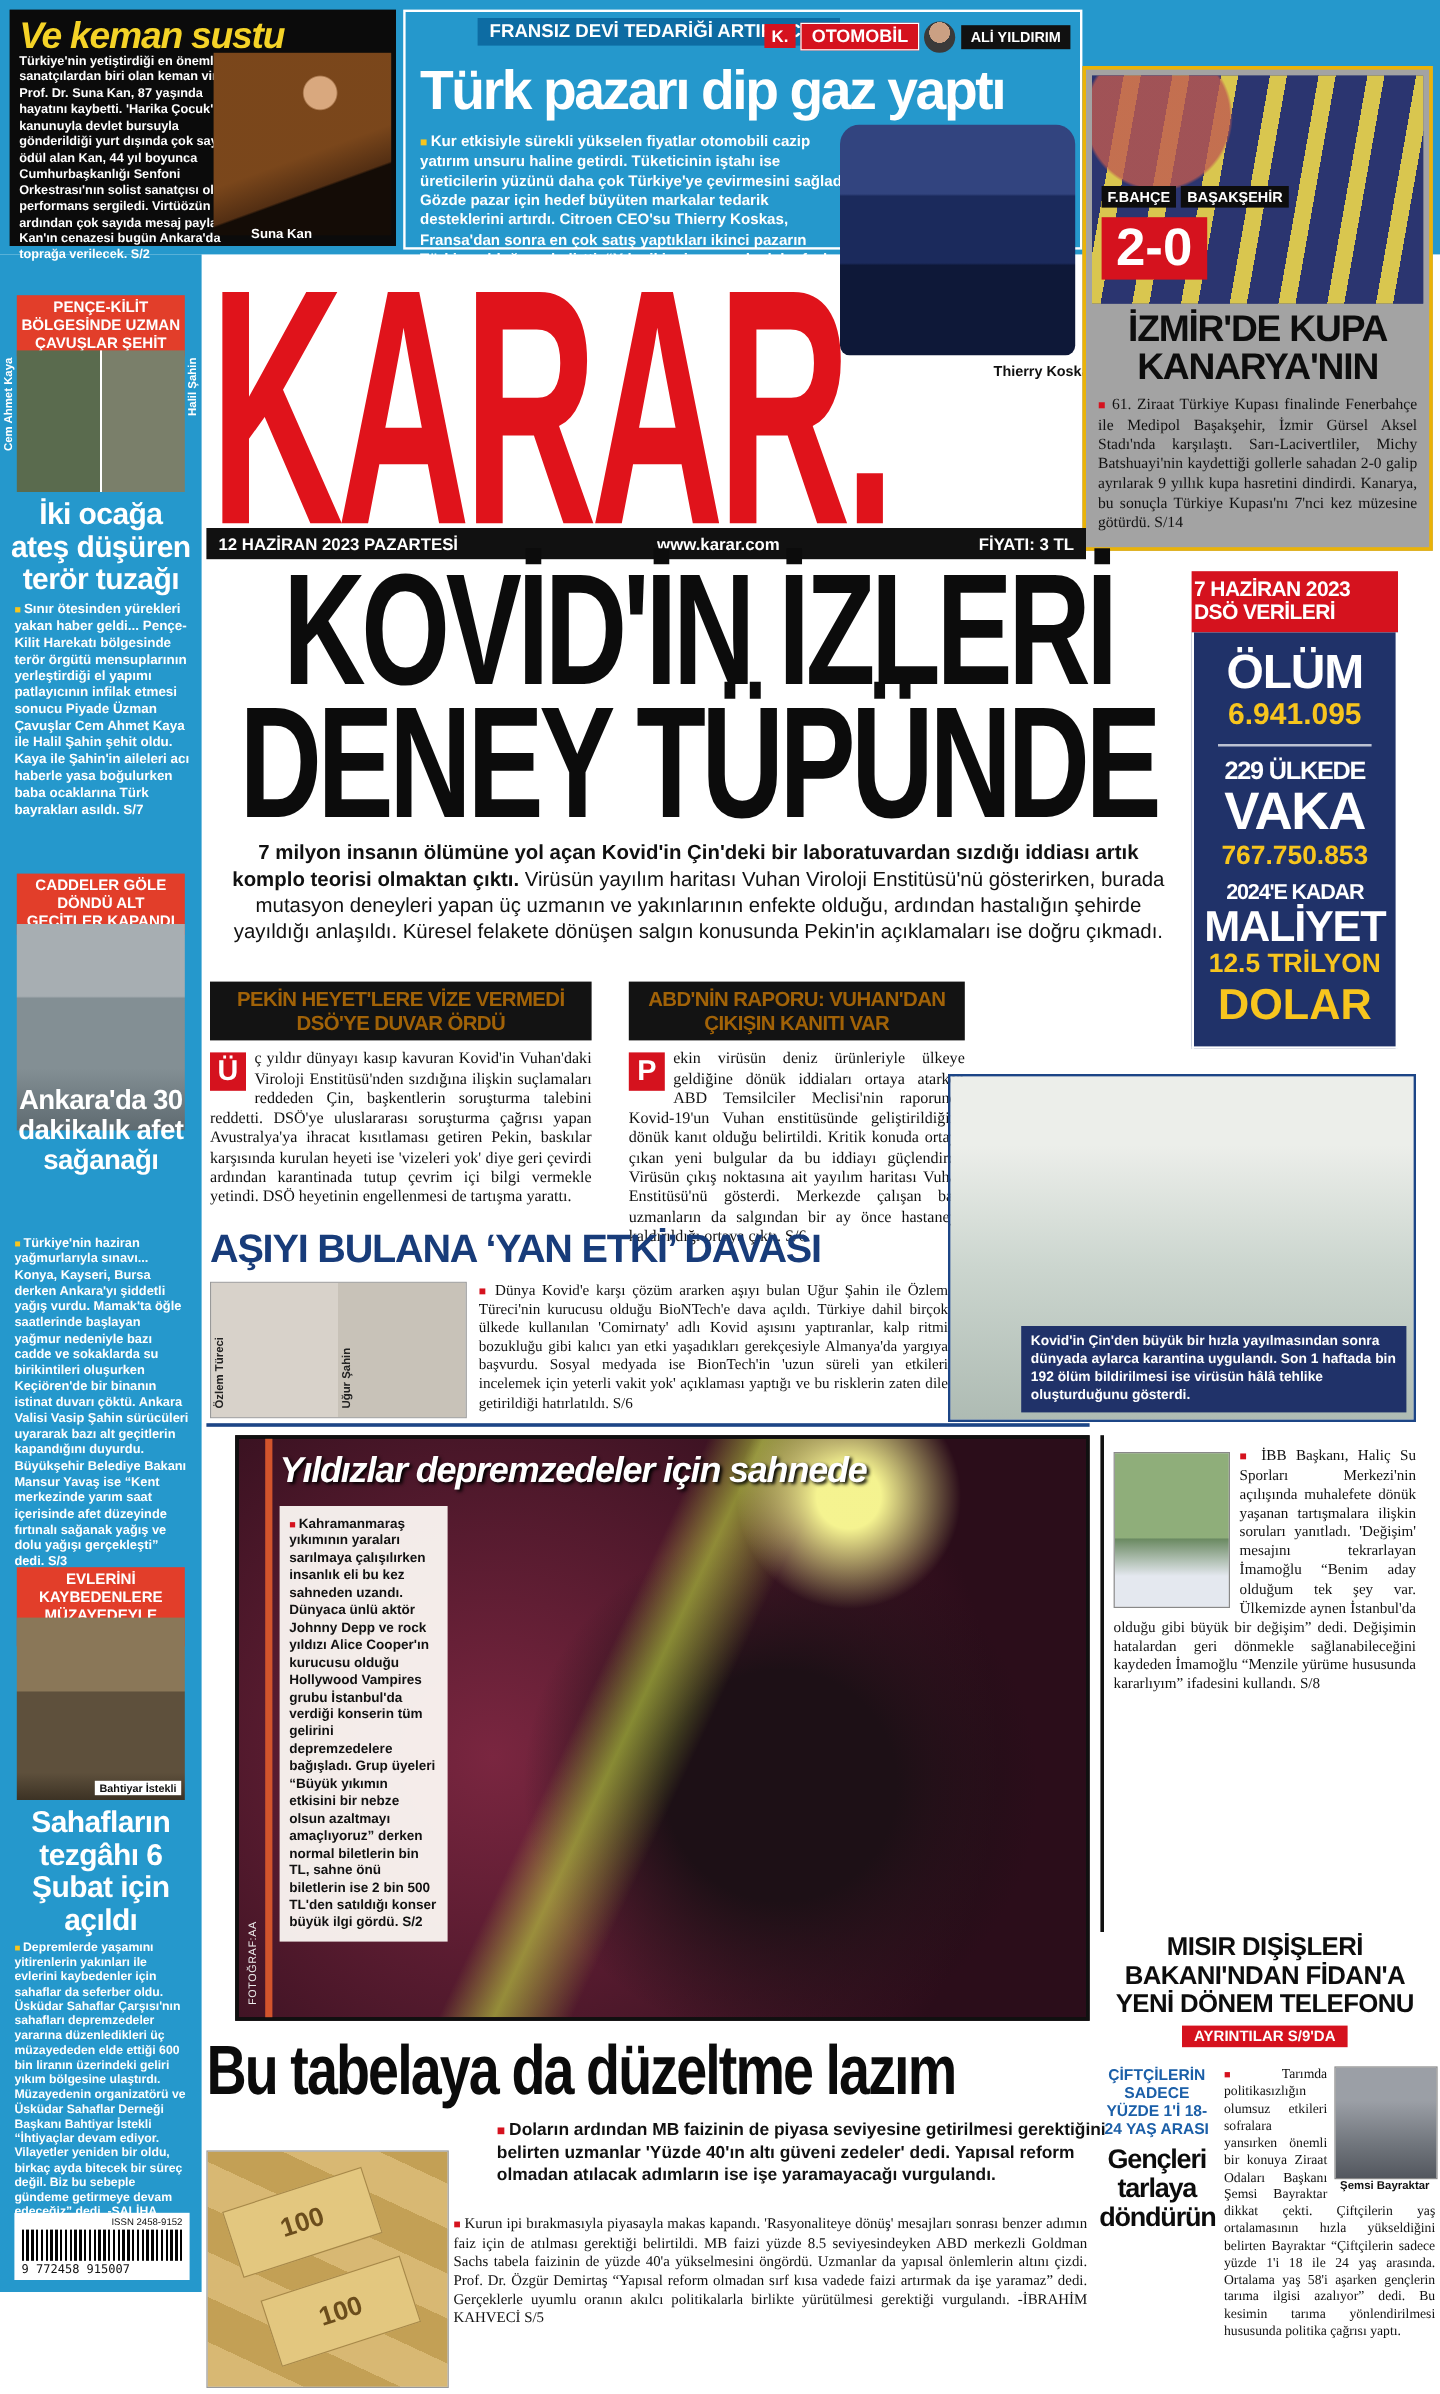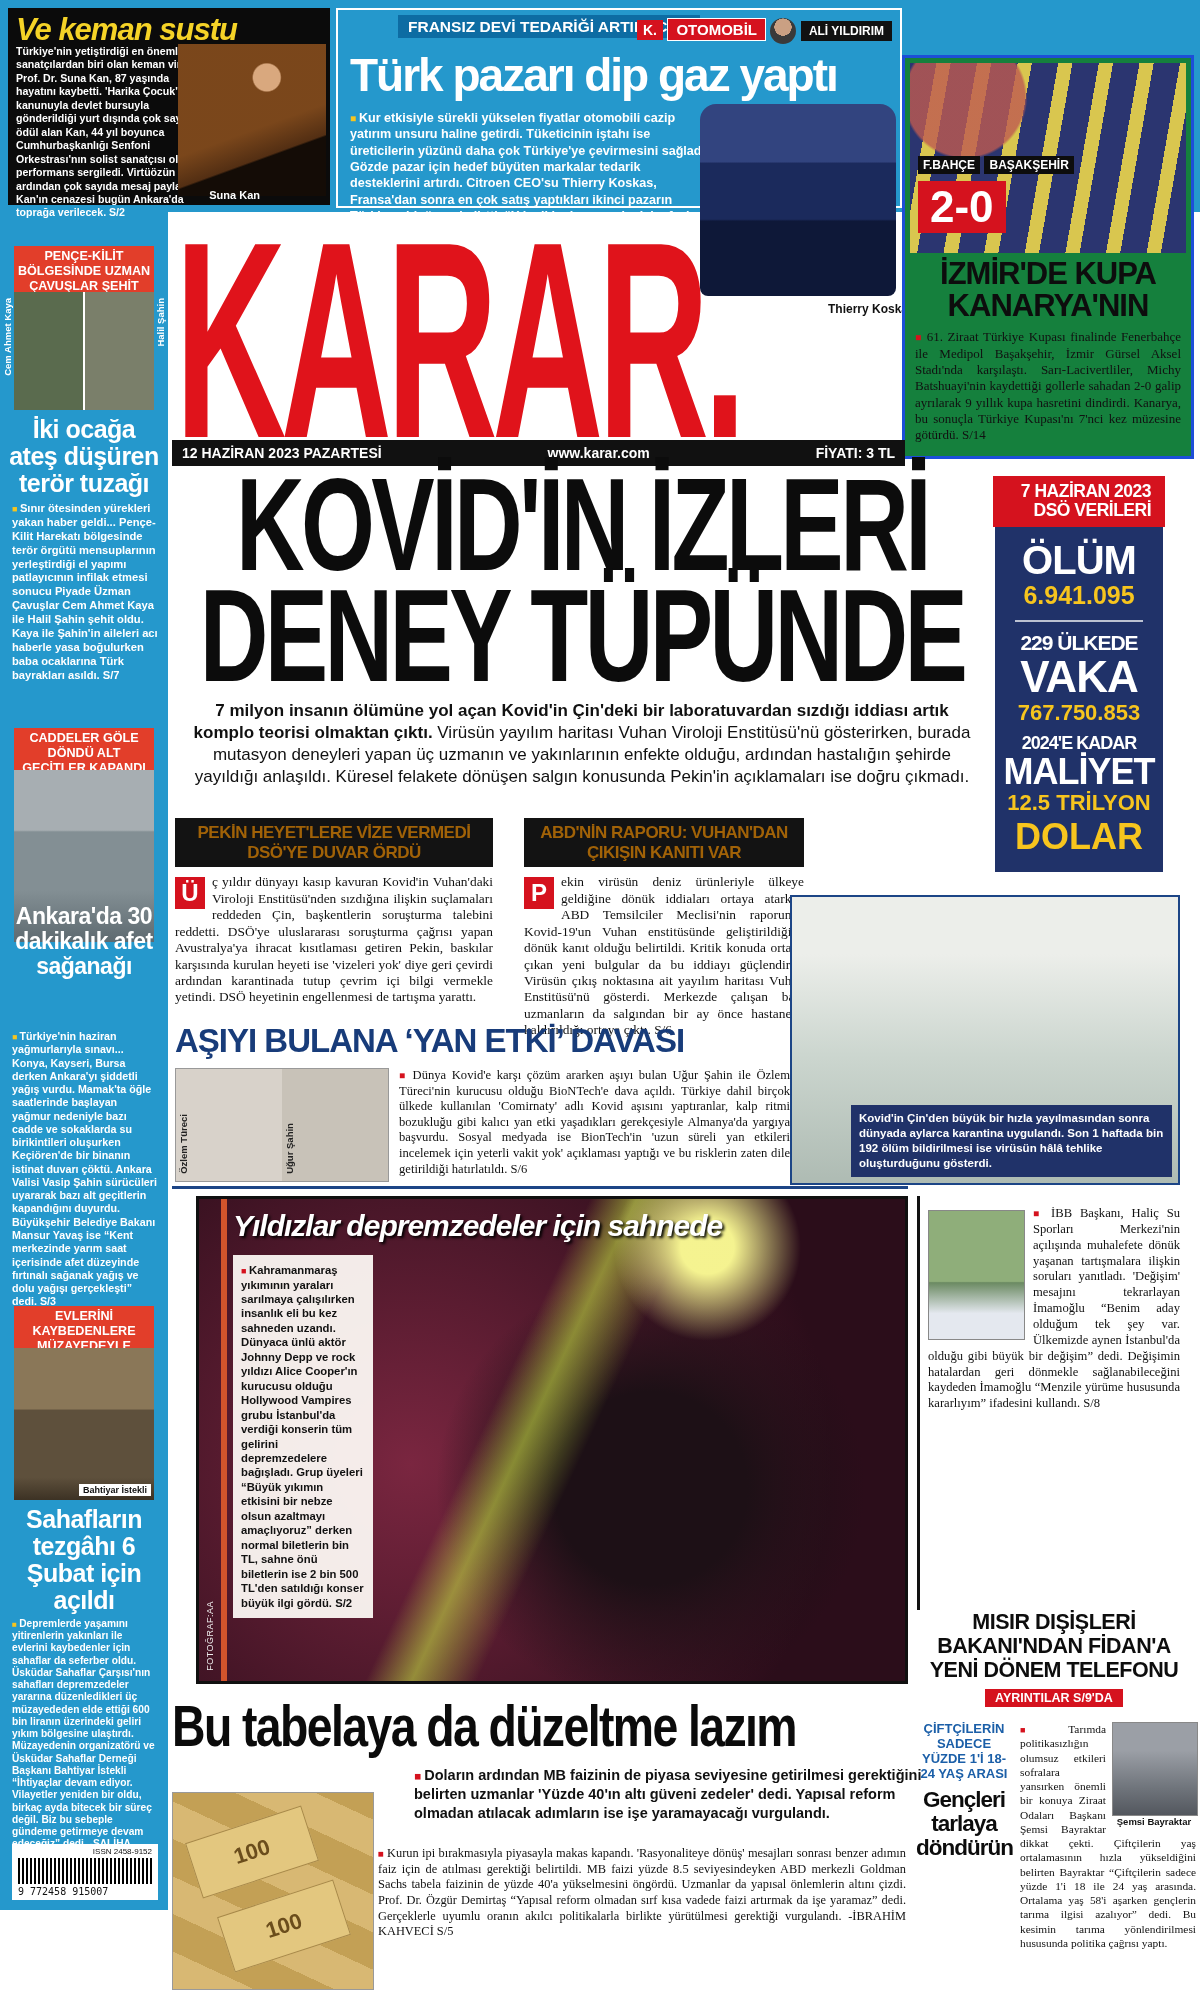--- a/index.html
+++ b/index.html
@@ -25,41 +25,41 @@
      #15100a;}
   .oto{background:#2598cc;border:2px solid #fff;}
   .oto-kicker{background:#0d6ca3;color:#fff;font-weight:bold;font-size:15.5px;padding:3px 10px;}
   .oto-h{color:#fff;font-weight:bold;font-size:46px;letter-spacing:-2px;line-height:1;}
   .oto-b{color:#fff;font-size:12.6px;font-weight:bold;line-height:1.3;width:362px;}
   .logo-k{background:#d5121e;color:#fff;font-weight:bold;font-size:14px;padding:2px 6px;}
   .logo-oto{background:#d5121e;color:#fff;font-weight:bold;font-size:15px;padding:2px 8px;border:1px solid #fff;}
   .logo-ali{background:#111;color:#fff;font-weight:bold;font-size:12px;padding:3px 8px;}
   .avatar{width:26px;height:26px;border-radius:50%;background:radial-gradient(circle at 50% 35%,#caa083 0 40%,#3a3a3a 41%);display:inline-block;vertical-align:middle;}
   .car{background:linear-gradient(180deg,#32447f 0 30%,#1b2a5c 31% 60%,#0e1838 61%);border-radius:16px 16px 8px 8px;}
-  .kupa{background:#15803d;border:3px solid #1d4ed8;}
+  .kupa{background:#a3a3a3;border:3px solid #eab308;}
   .kupa-photo{background:
      radial-gradient(circle at 20% 18%,rgba(190,90,80,.8) 0 22%,rgba(0,0,0,0) 23%),
      repeating-linear-gradient(100deg,#2b3570 0 26px,#d9c64f 26px 40px),
      #2b3570;}
   .kupa-chip{background:#0d0d0d;color:#fff;font-weight:bold;font-size:12px;padding:2px 5px;}
   .score{background:#d5121e;color:#fff;font-weight:bold;font-size:44px;line-height:1;padding:4px 12px;display:inline-block;}
   .kupa-h{font-size:31px;font-weight:bold;letter-spacing:-1px;line-height:1.02;color:#0d0d0d;}
   .kupa-b{font-size:13px;line-height:1.26;color:#111;}
   
   .logo{color:#e0131b;font-weight:bold;font-size:280px;line-height:.8;letter-spacing:-10px;
         transform:scaleX(.55);transform-origin:left top;white-space:nowrap;}
   .datebar{background:#111;color:#fff;font-weight:bold;font-size:14px;display:flex;justify-content:space-between;align-items:center;padding:0 10px;}
   
   .kovid-h{font-weight:bold;font-size:132px;line-height:.84;letter-spacing:-5px;color:#0c0c0c;
            transform:scaleX(.72);transform-origin:center top;white-space:nowrap;}
   .lead{font-size:17px;line-height:1.3;color:#111;}
   .colhead{background:#131313;color:#a16207;font-weight:bold;font-size:17px;line-height:1.15;padding:5px 6px;letter-spacing:-.5px;}
   .colbody{font-family:"Liberation Serif",serif;font-size:13.4px;line-height:1.23;color:#111;text-align:justify;margin-top:7px;}
   .dropcap{float:left;background:#d5121e;color:#fff;font-weight:bold;font-size:24px;width:30px;height:32px;text-align:center;line-height:32px;margin:3px 7px 0 0;font-family:"Liberation Sans",sans-serif;}
-  .dso-head{background:#d5121e;color:#fff;font-weight:bold;font-size:17.5px;line-height:1.1;text-align:right;padding:6px 14px;letter-spacing:-.5px;}
+  .dso-head{background:#d5121e;color:#fff;font-weight:bold;font-size:17.5px;line-height:1.1;text-align:left;padding:6px 2px;letter-spacing:-.5px;}
   .dso-body{background:#203269;text-align:center;padding:12px 6px 14px;border:2px solid #fff;border-top:none;}
   .dso-l1{color:#fff;font-weight:bold;font-size:37px;letter-spacing:-1px;line-height:1.05;}
   .dso-y{color:#f7c51e;font-weight:bold;}
   .dso-div{border-top:2px solid rgba(255,255,255,.7);margin:10px 14px;}
   .hospital{background:linear-gradient(180deg,#eceeea 0 20%,#ccd6cf 55%,#aebbb3);border:2px solid #1c4586;}
   .hosp-cap{position:absolute;right:6px;bottom:6px;width:305px;background:#203269;color:#fff;font-weight:bold;font-size:11.5px;line-height:1.3;padding:6px 8px;}
   .vac-h{color:#183c7a;font-weight:bold;font-size:33px;letter-spacing:-1px;}
   .vac-photo{background:linear-gradient(90deg,#d8d2ca 0 50%,#c8c2b8 50%);border:1px solid #999;}
   .vcap{position:absolute;top:4px;color:#222;font-size:9.5px;font-weight:bold;writing-mode:vertical-rl;transform:rotate(180deg);height:90%;}
   .vac-b{font-family:"Liberation Serif",serif;font-size:12.6px;line-height:1.24;text-align:justify;color:#111;}

